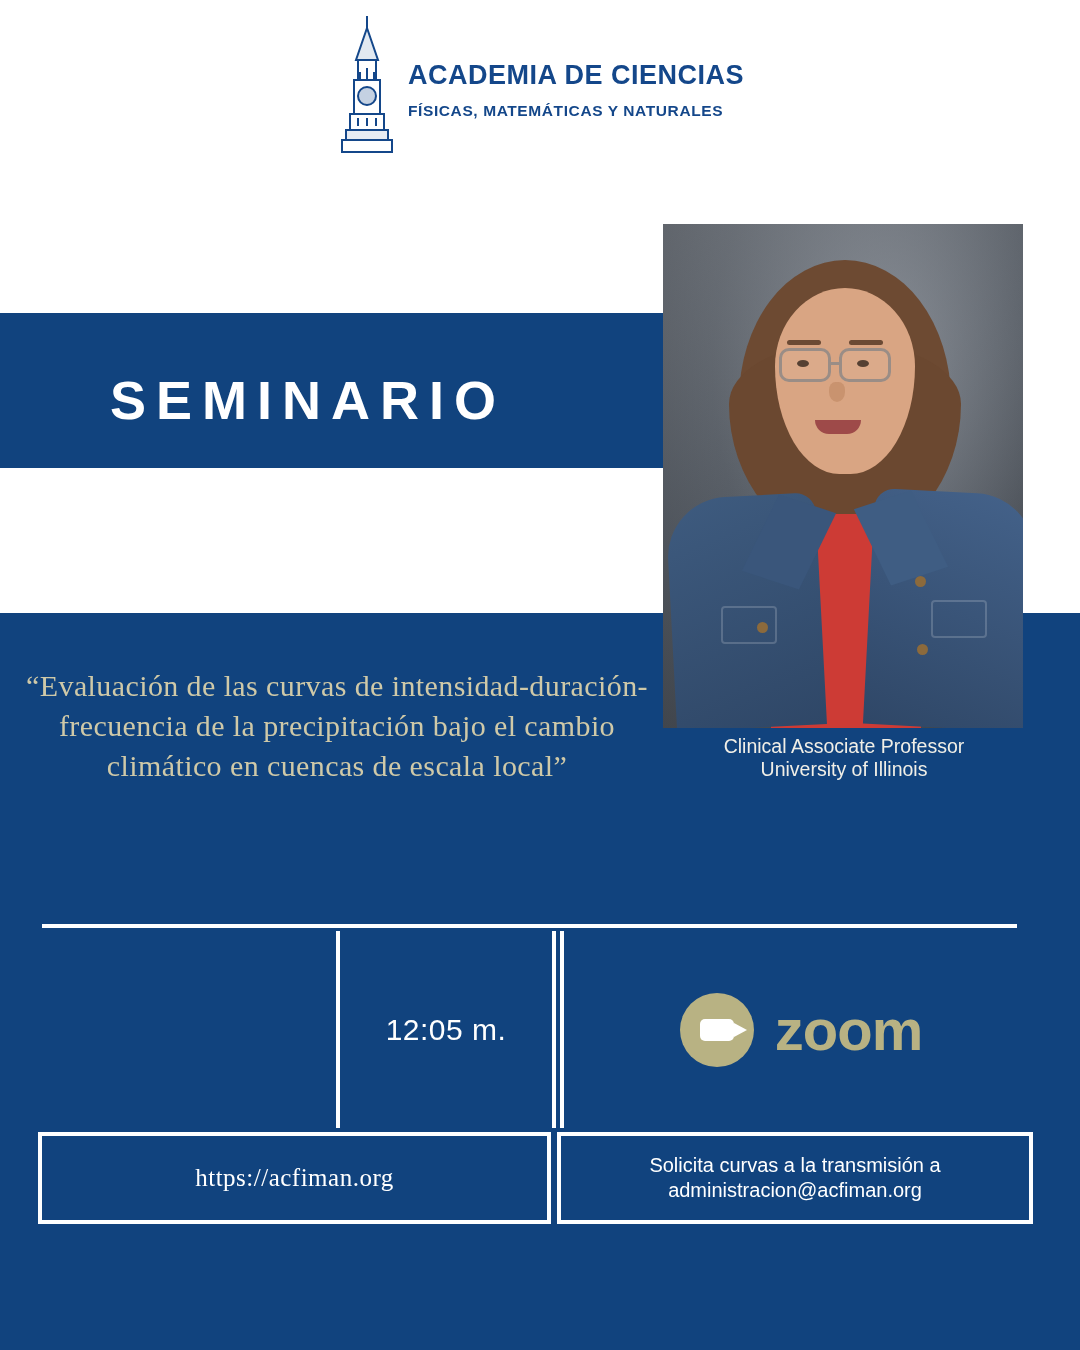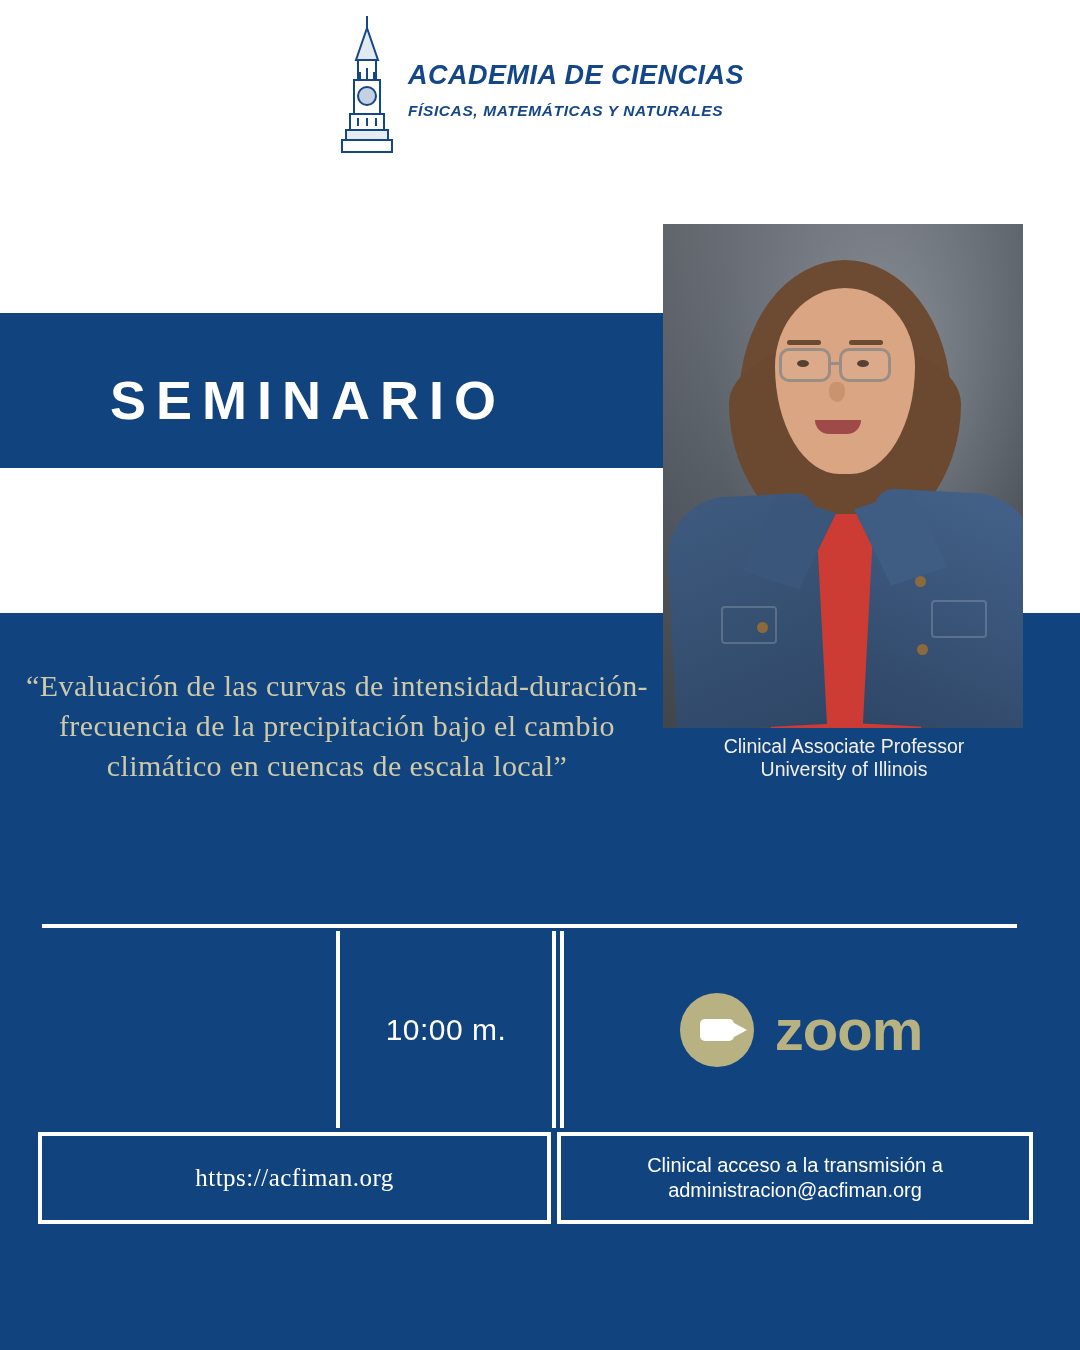--- a/index.html
+++ b/index.html
@@ -22,21 +22,21 @@
   #band-main      { left: 0; top: 613px; width: 1080px; height: 737px; }
 
   
   #logo-wrap {
     position: absolute;
     left: 0; top: 14px; width: 1080px;
     display: flex; align-items: center; justify-content: center;
     gap: 10px;
   }
   #logo-mark { width: 62px; height: 152px; position: relative; }
-  #logo-text { color: #14478a; line-height: 1.05; font-style: italic; }
+  #logo-text { color: #14478a; line-height: 1.05; }
   #logo-line1 {
     font-weight: bold; font-size: 27px; letter-spacing: 0.5px;
     color: #14478a; white-space: nowrap;
   }
   #logo-line2 {
     font-weight: bold; font-size: 15.5px; letter-spacing: 0.6px;
     color: #14478a; white-space: nowrap; margin-top: 14px;
   }
 
   
@@ -299,35 +299,35 @@
 <div id="speaker-block">
   <div class="speaker-aff">Clinical Associate Professor</div>
   <div class="speaker-aff">University of Illinois</div>
 </div>
 
 <div id="info-top-rule"></div>
 <div id="info-row">
 
 
   <div class="cell" id="cell-time">
-    <div id="time-text">10:00 m.</div>
+    <div id="time-text">12:05 m.</div>
   </div>
 
   <div class="cell" id="cell-zoom">
     <div id="zoom-wrap">
       <div id="zoom-cam">
         <div id="zoom-cam-body">
           <div id="zoom-cam-lens"></div>
         </div>
       </div>
       <div id="zoom-word">zoom</div>
     </div>
   </div>
 </div>
 
 <div id="box-url">
   <div id="url-text">https://acfiman.org</div>
 </div>
 
 <div id="box-access">
-  <div class="access-line">Clinical acceso a la transmisión a</div>
+  <div class="access-line">Solicita curvas a la transmisión a</div>
   <div class="access-line">administracion@acfiman.org</div>
 </div>
 
 </body></html>

